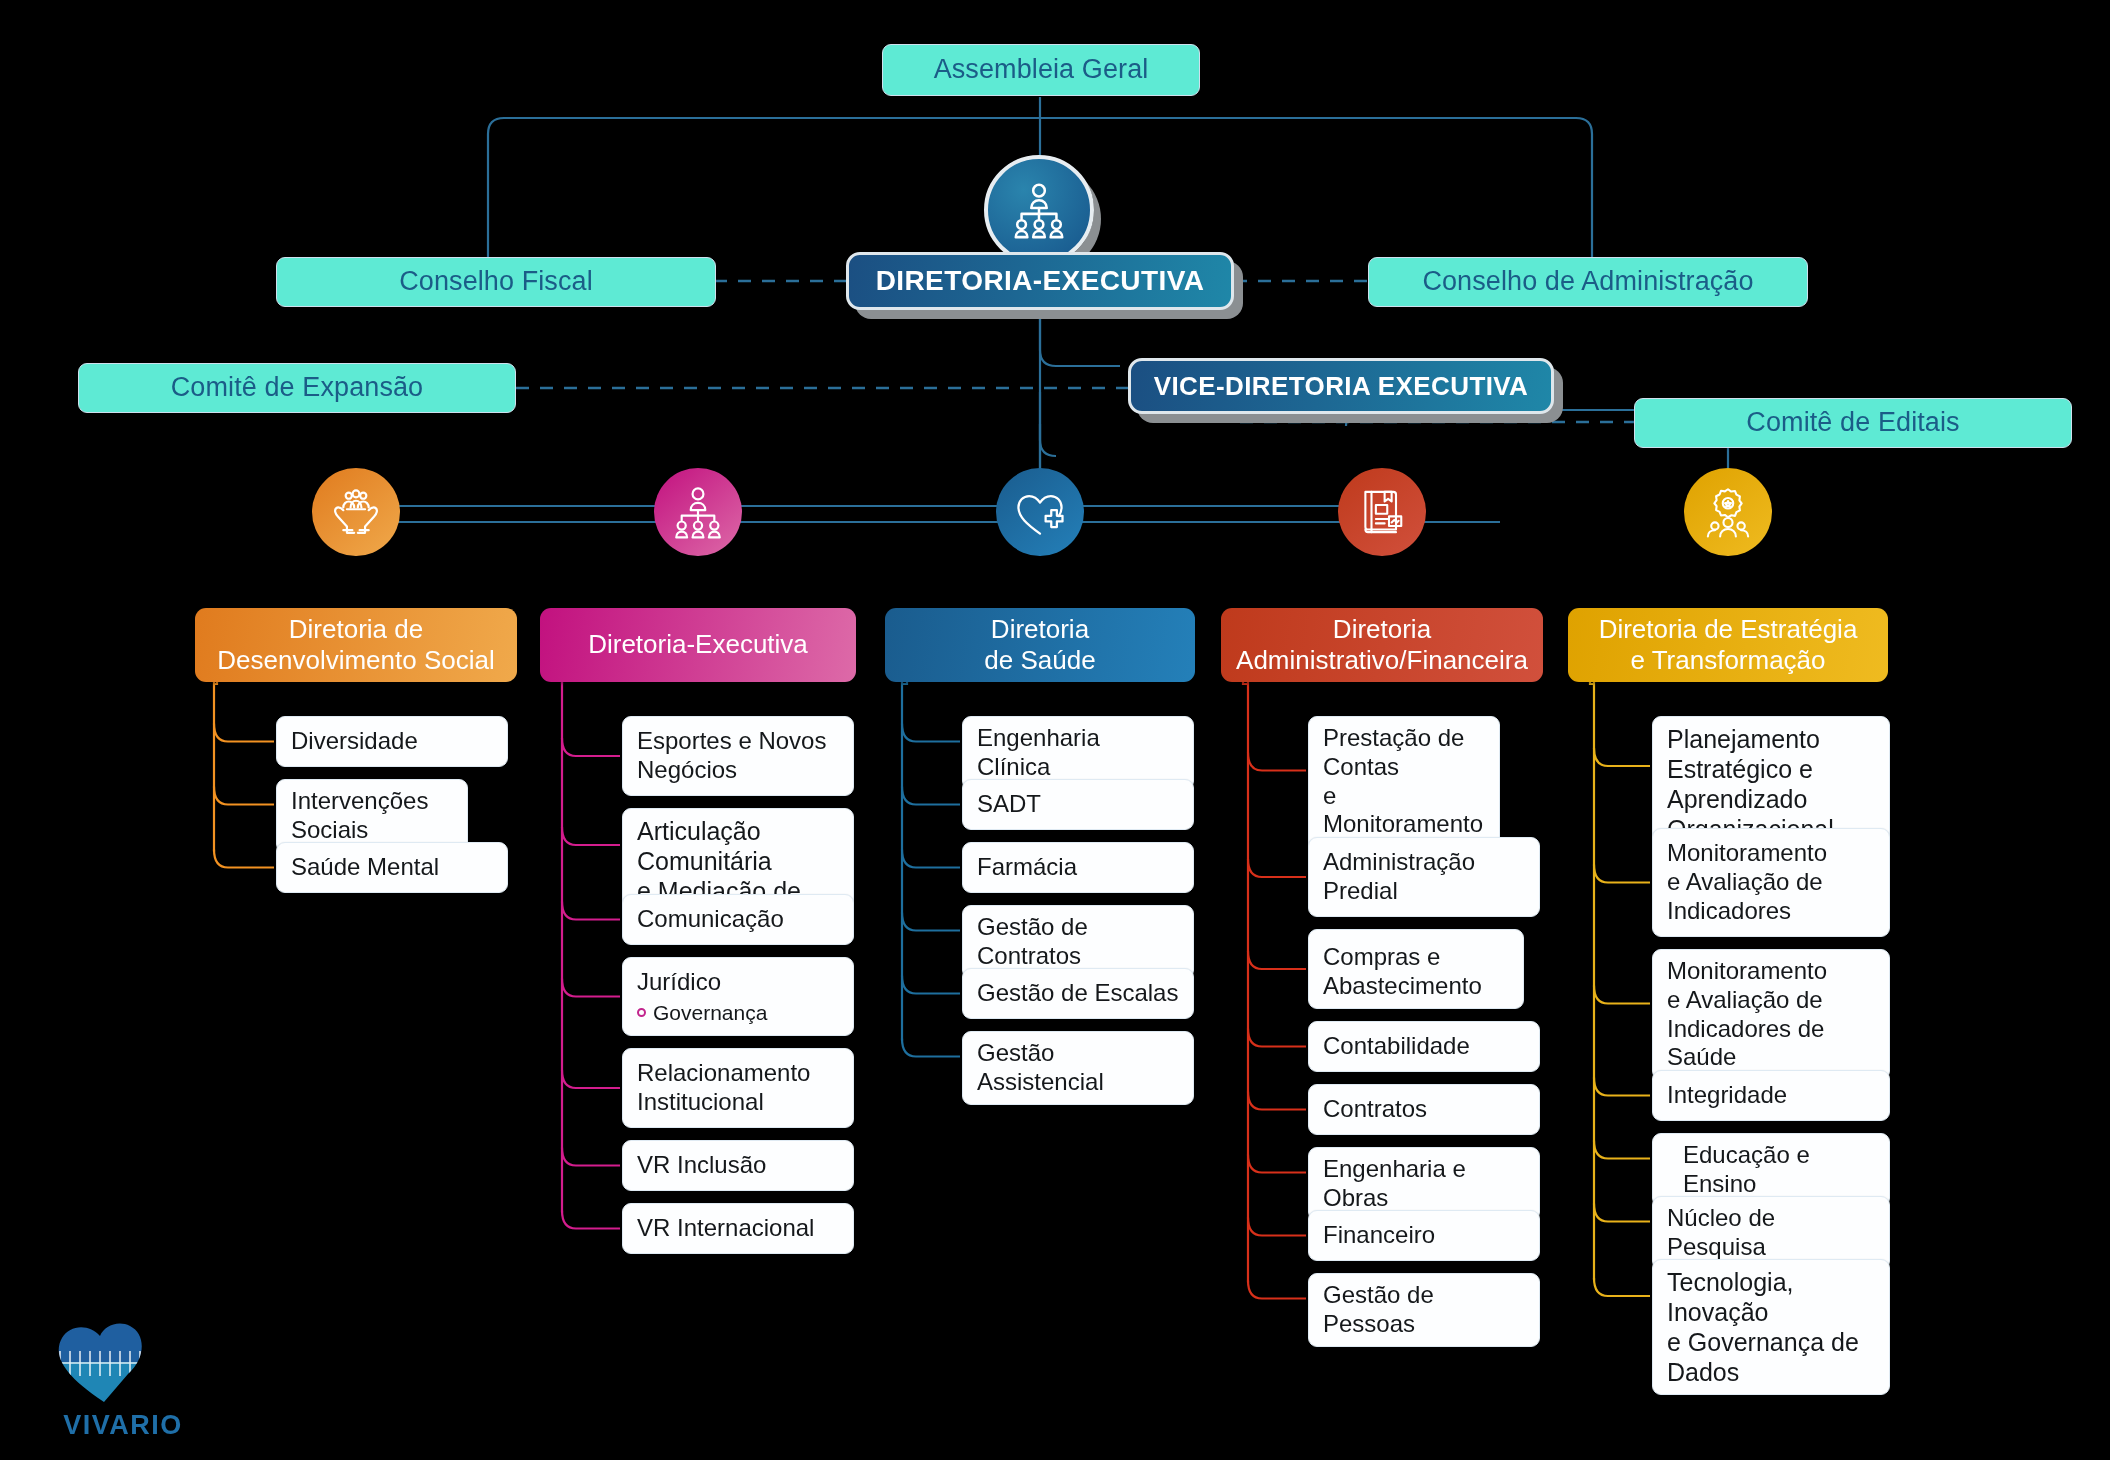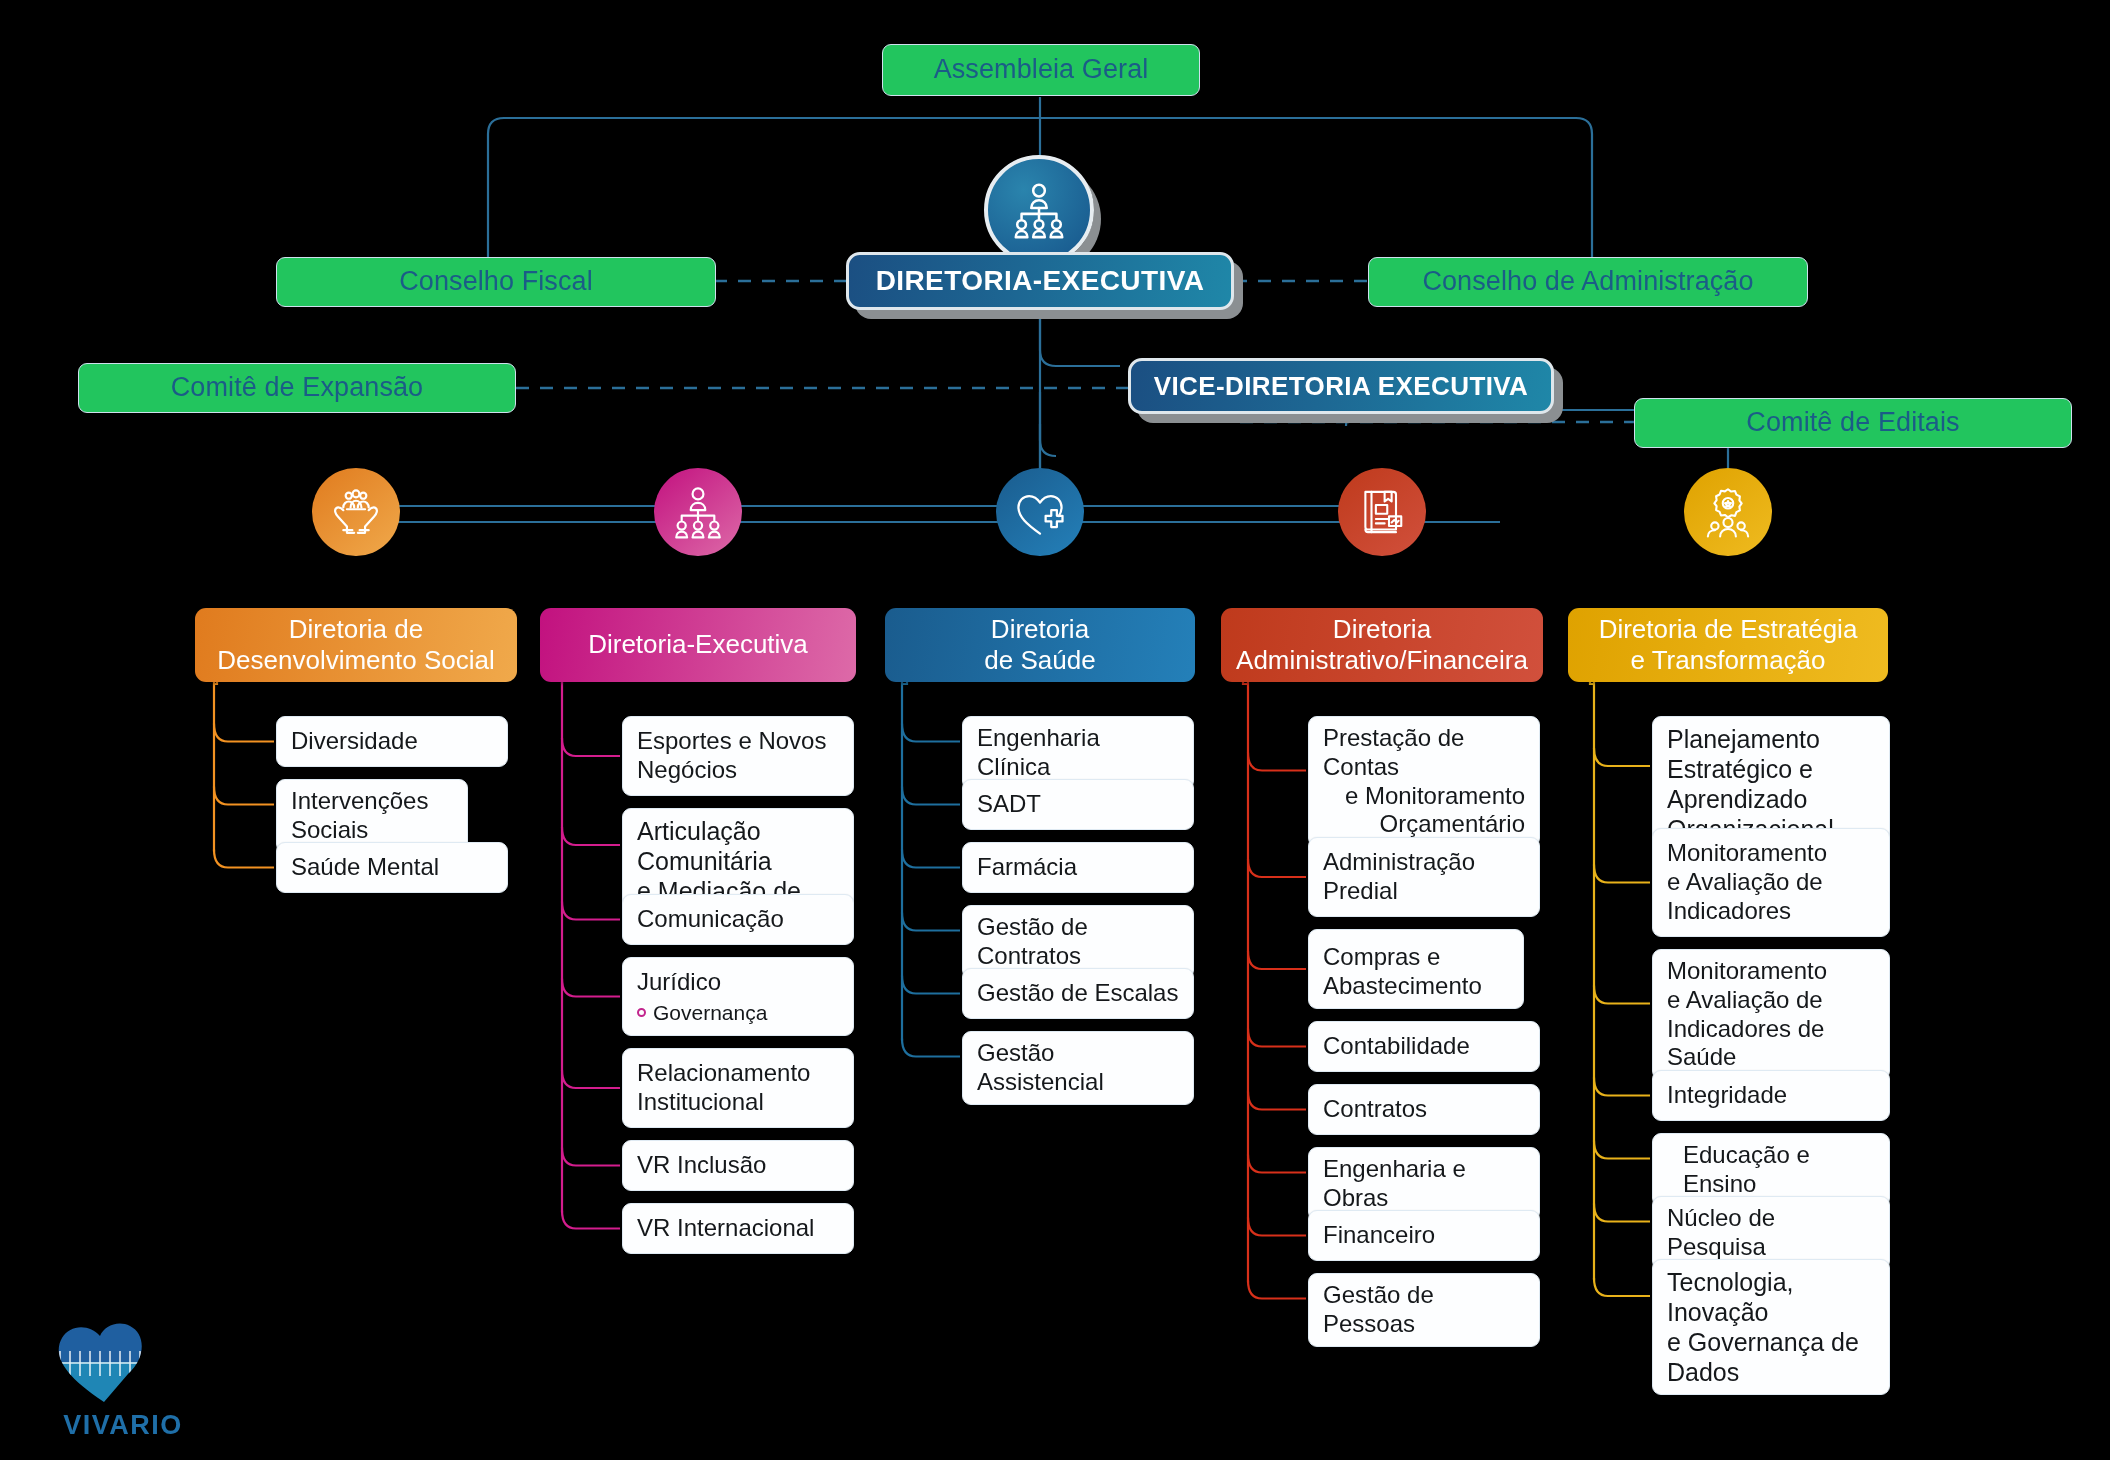--- a/index.html
+++ b/index.html
@@ -8,21 +8,21 @@
     width:2110px;height:1460px;position:relative;overflow:hidden;
     font-family:"Liberation Sans", sans-serif;
     -webkit-font-smoothing:antialiased;
   }
   #stage{position:absolute;inset:0;}
   svg#wires{position:absolute;left:0;top:0;width:2110px;height:1460px;pointer-events:none;}
 
   
   .pill{
     position:absolute;box-sizing:border-box;
-    background:#22c55e;border:1px solid #cfe0ed;border-radius:9px;
+    background:#5eead4;border:1px solid #cfe0ed;border-radius:9px;
     color:#1b5c87;display:flex;align-items:center;justify-content:center;
     text-align:center;line-height:1.15;
     font-size:27px;letter-spacing:.1px;
     box-shadow:0 1px 2px rgba(0,0,0,.25);
   }
 
   
   .plaque{position:absolute;}
   .plaque .shadow{
     position:absolute;left:9px;top:9px;width:100%;height:100%;
@@ -345,21 +345,21 @@
         <rect x="40" y="37" width="14" height="11"></rect>
         <path d="M43 44l3-3 3 3 2-2"></path>
       </svg>
       </div>
       <div class="dir" style="left: 1221px; top: 608px; width: 322px; height: 74px; background: linear-gradient(100deg, rgb(191, 58, 28), rgb(209, 80, 60));">
         <div>
           <div>Diretoria</div>
           <div>Administrativo/Financeira</div>
         </div>
       </div>
-      <div class="leaf" style="left: 1308px; top: 716px; width: 232px; min-height: 109px; align-items: flex-end;">
+      <div class="leaf" style="left: 1308px; top: 716px; width: 192px; min-height: 109px; align-items: flex-end;">
         <div>Prestação de Contas</div>
         <div>e Monitoramento</div>
         <div>Orçamentário</div>
       </div>
       <div class="leaf" style="left: 1308px; top: 837px; width: 232px; min-height: 80px;">
         <div>Administração</div>
         <div>Predial</div>
       </div>
       <div class="leaf" style="left: 1308px; top: 929px; width: 216px; min-height: 80px; justify-content: flex-end;">
         <div>Compras e</div>

